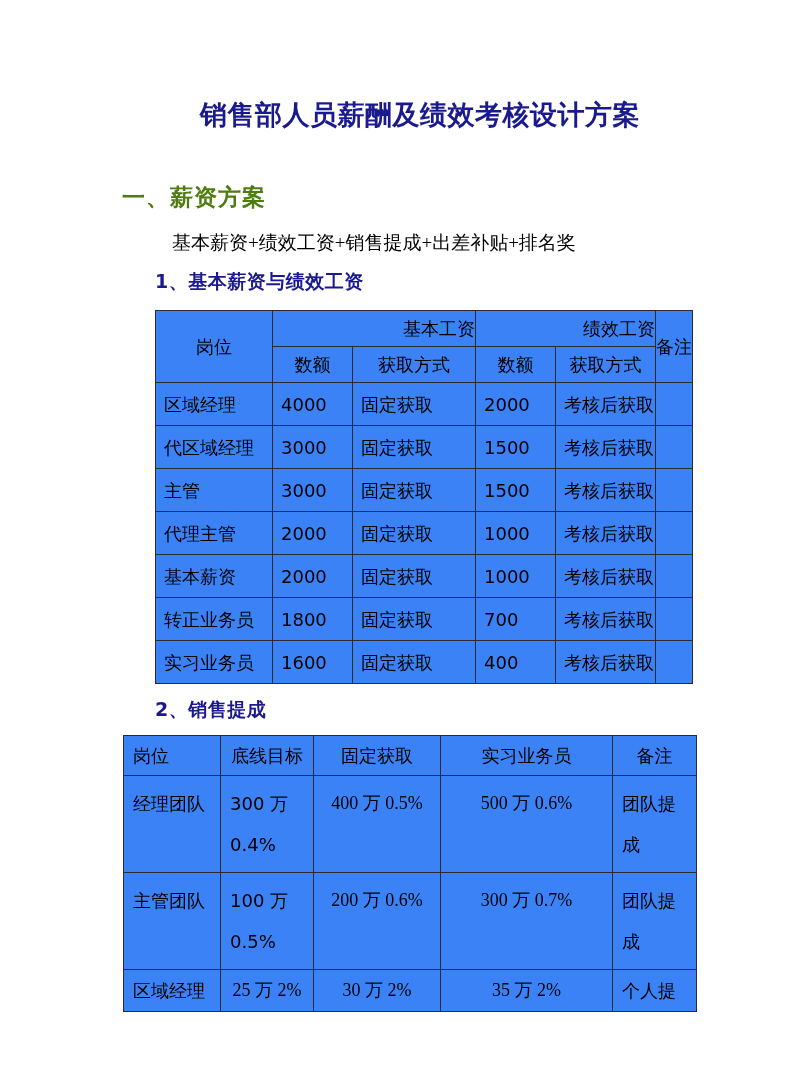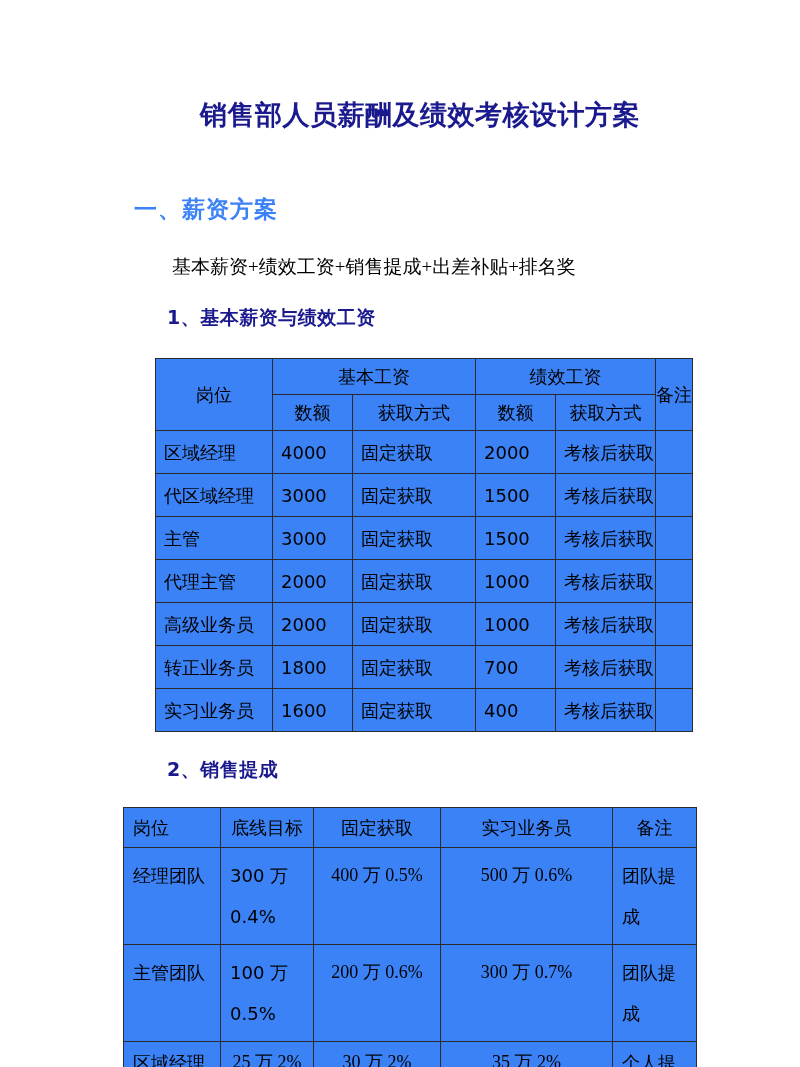--- a/index.html
+++ b/index.html
@@ -30,42 +30,42 @@
     font-size: 27px;
     line-height: 46px;
     text-align: center;
     margin: 4px;
     padding: 88px 110px 0 150px;
     letter-spacing: 0.5px;
   }
 
   
   .h1-section {
-    color: #3b82f6;
+    color: #4d7c0f;
     font-weight: bold;
     font-size: 23px;
     line-height: 30px;
-    margin: 16px;
+    margin: 4px;
     padding: 40px 0 0 118px;
     letter-spacing: 1px;
   }
   .formula-line {
     color: #000000;
     font-size: 19px;
     line-height: 26px;
     margin: 0;
     padding: 14px 0 0 172px;
     font-family: Liberation Serif, serif;
   }
   .h2-section {
     color: #1a1a8e;
     font-weight: bold;
     font-size: 19px;
     line-height: 26px;
-    margin: 12px;
+    margin: 0;
     padding: 12px 0 0 155px;
     letter-spacing: 0.5px;
   }
   .h2-section.indent-more {
   }
 
   
   .tbl {
     border-collapse: collapse;
     table-layout: fixed;
@@ -88,21 +88,21 @@
   .t1 .c-amt    { width: 80px; }
   .t1 .c-way    { width: 123px; }
   .t1 .c-amt2   { width: 80px; }
   .t1 .c-way2   { width: 100px; }
   .t1 .c-note   { width: 37px; }
   .t1 .hdr-cell {
     text-align: center;
     height: 36px;
     line-height: 20px;
   }
-  .t1 .hdr-span { height: 36px; }
+  .t1 .hdr-span { height: 36px; text-align: right; }
   .t1 .note-head {
     text-align: center;
     line-height: 34px;
     word-break: break-all;
   }
   .t1 .post-head { text-align: center; }
   .t1 .body-cell {
     height: 43px;
     line-height: 41px;
     padding-left: 8px;
@@ -206,21 +206,21 @@
         </tr>
         <tr>
           <td class="body-cell">代理主管</td>
           <td class="body-cell num">2000</td>
           <td class="body-cell">固定获取</td>
           <td class="body-cell num">1000</td>
           <td class="body-cell">考核后获取</td>
           <td class="body-cell"></td>
         </tr>
         <tr>
-          <td class="body-cell">高级业务员</td>
+          <td class="body-cell">基本薪资</td>
           <td class="body-cell num">2000</td>
           <td class="body-cell">固定获取</td>
           <td class="body-cell num">1000</td>
           <td class="body-cell">考核后获取</td>
           <td class="body-cell"></td>
         </tr>
         <tr>
           <td class="body-cell">转正业务员</td>
           <td class="body-cell num">1800</td>
           <td class="body-cell">固定获取</td>

